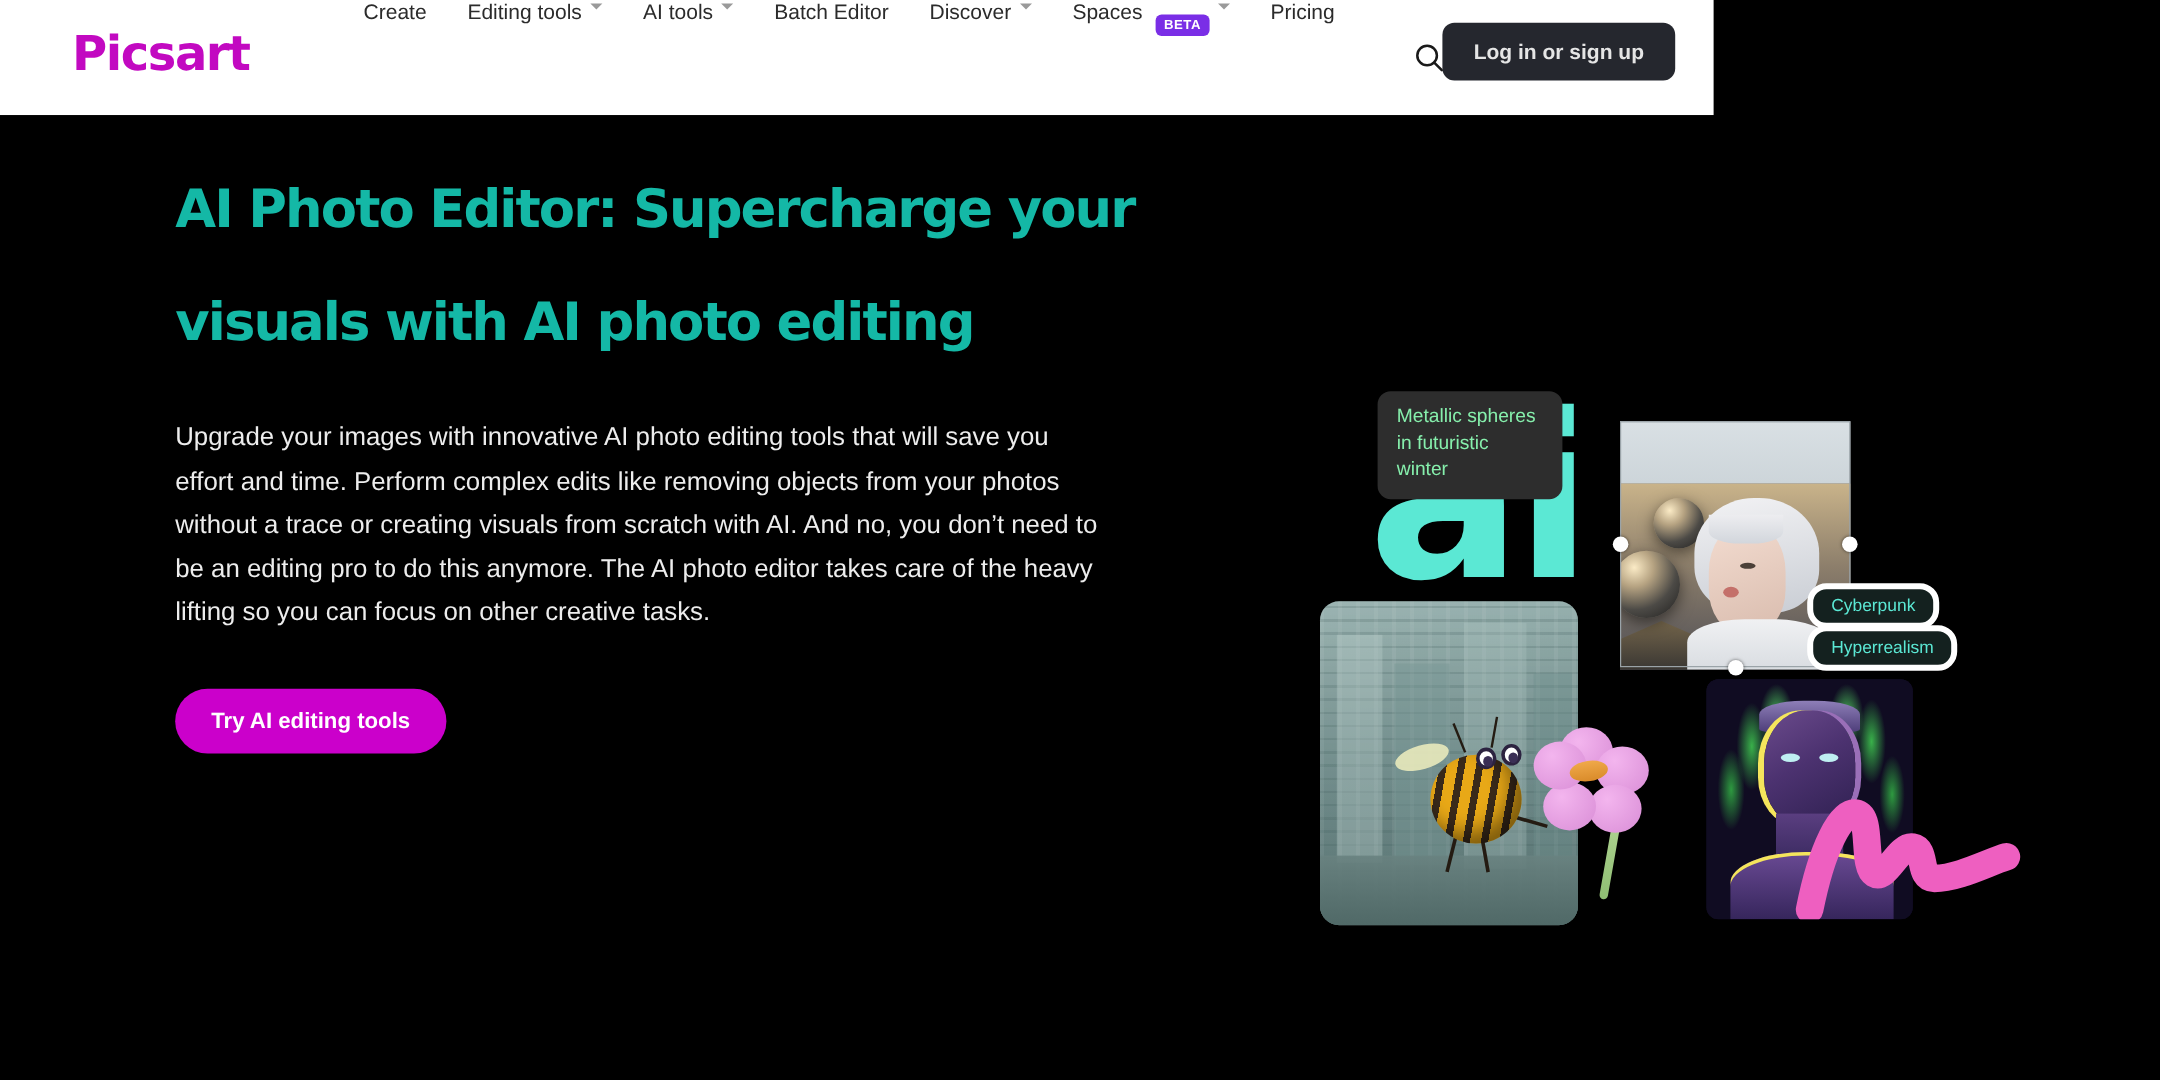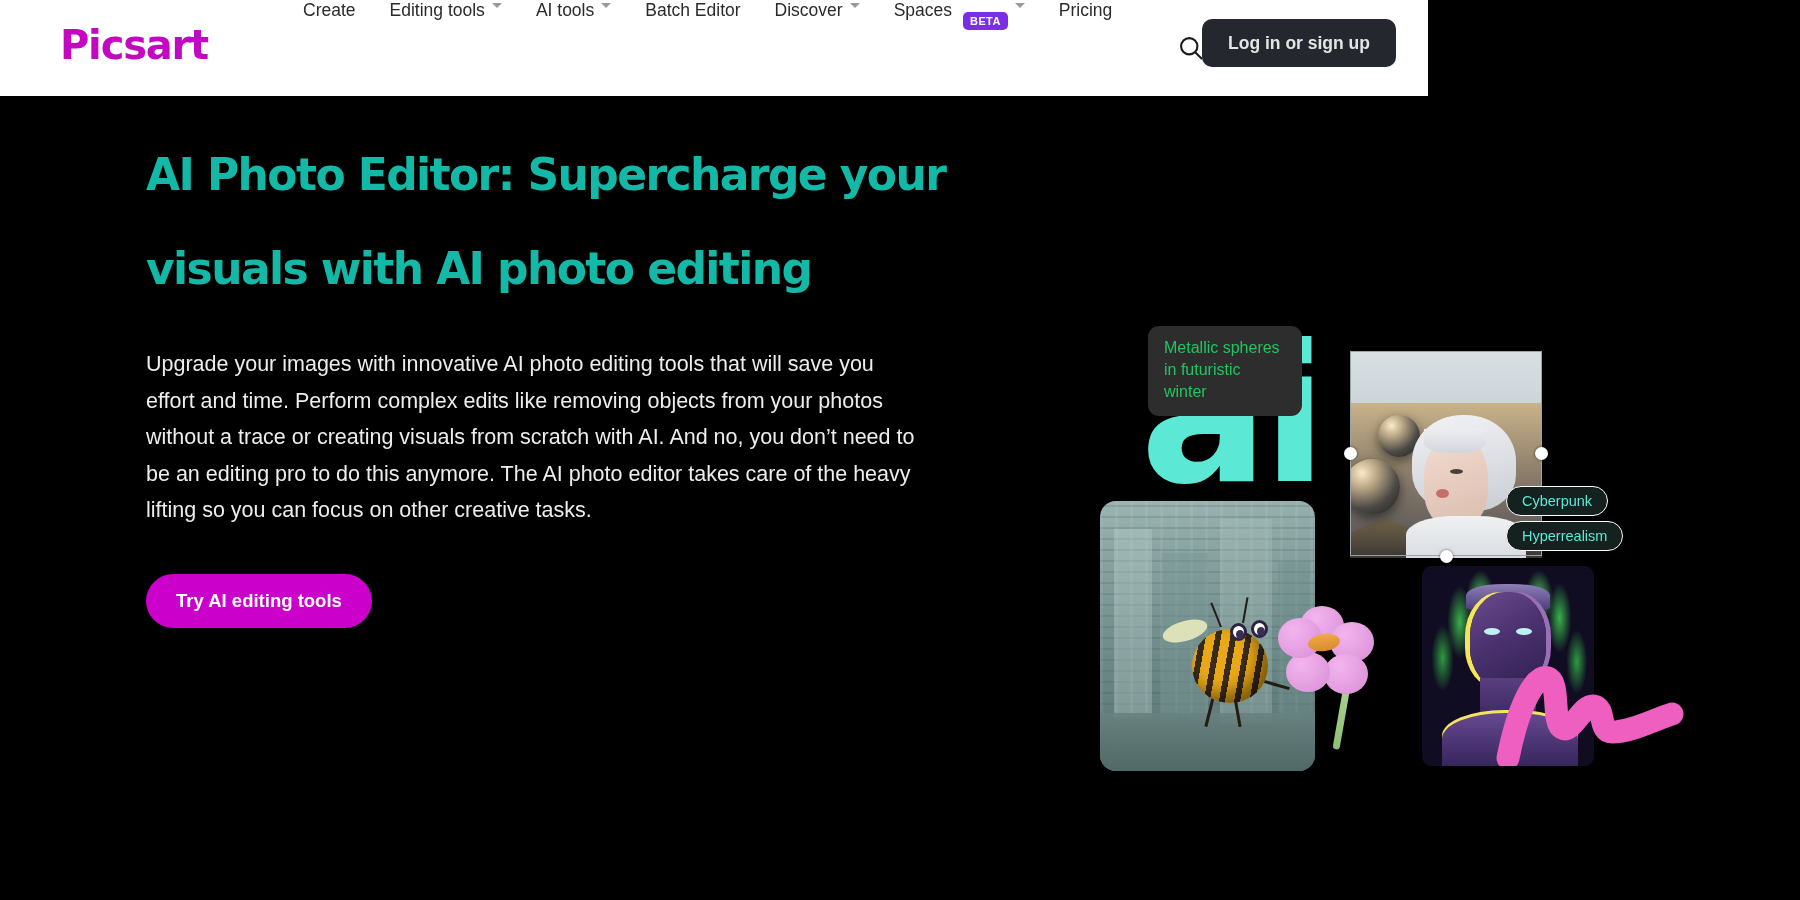--- a/index.html
+++ b/index.html
@@ -203,33 +203,33 @@
   .w-lip{position:absolute;left:86px;top:86px;width:13px;height:9px;border-radius:50%;background:#C4706A;}
   .w-eye{position:absolute;left:100px;top:66px;width:13px;height:5px;border-radius:50%;background:#4B4038;}
   .w-sweater{position:absolute;left:56px;bottom:-6px;width:120px;height:48px;border-radius:40% 40% 0 0;
     background:linear-gradient(180deg,#F0F1F3,#D6DADF);}
   .handle{position:absolute;width:13px;height:13px;border-radius:50%;background:#fff;
     box-shadow:0 0 3px rgba(0,0,0,.6); z-index:9;}
 
   
   .tooltip{
     position:absolute; left:88px; top:90px;
-    background:#2D2D2D; color:#22c55e;
+    background:#2D2D2D; color:#86efac;
     border-radius:11px;
     padding:11px 16px 13px 16px;
     font-size:16px; line-height:22px;
     width:154px;
     z-index:8;
   }
 
   
   .pill{
     position:absolute; z-index:8;
     background:#14211F; color:#5BE8D4;
-    border:1px solid #ffffff;
+    border:5px solid #ffffff;
     border-radius:16px;
     padding:6px 15px;
     font-size:14.5px; white-space:nowrap;
     cursor:pointer;
   }
   .pill.cyber{left:446px;top:250px;}
   .pill.hyper{left:446px;top:285px;}
 
   
   .card-portrait{

